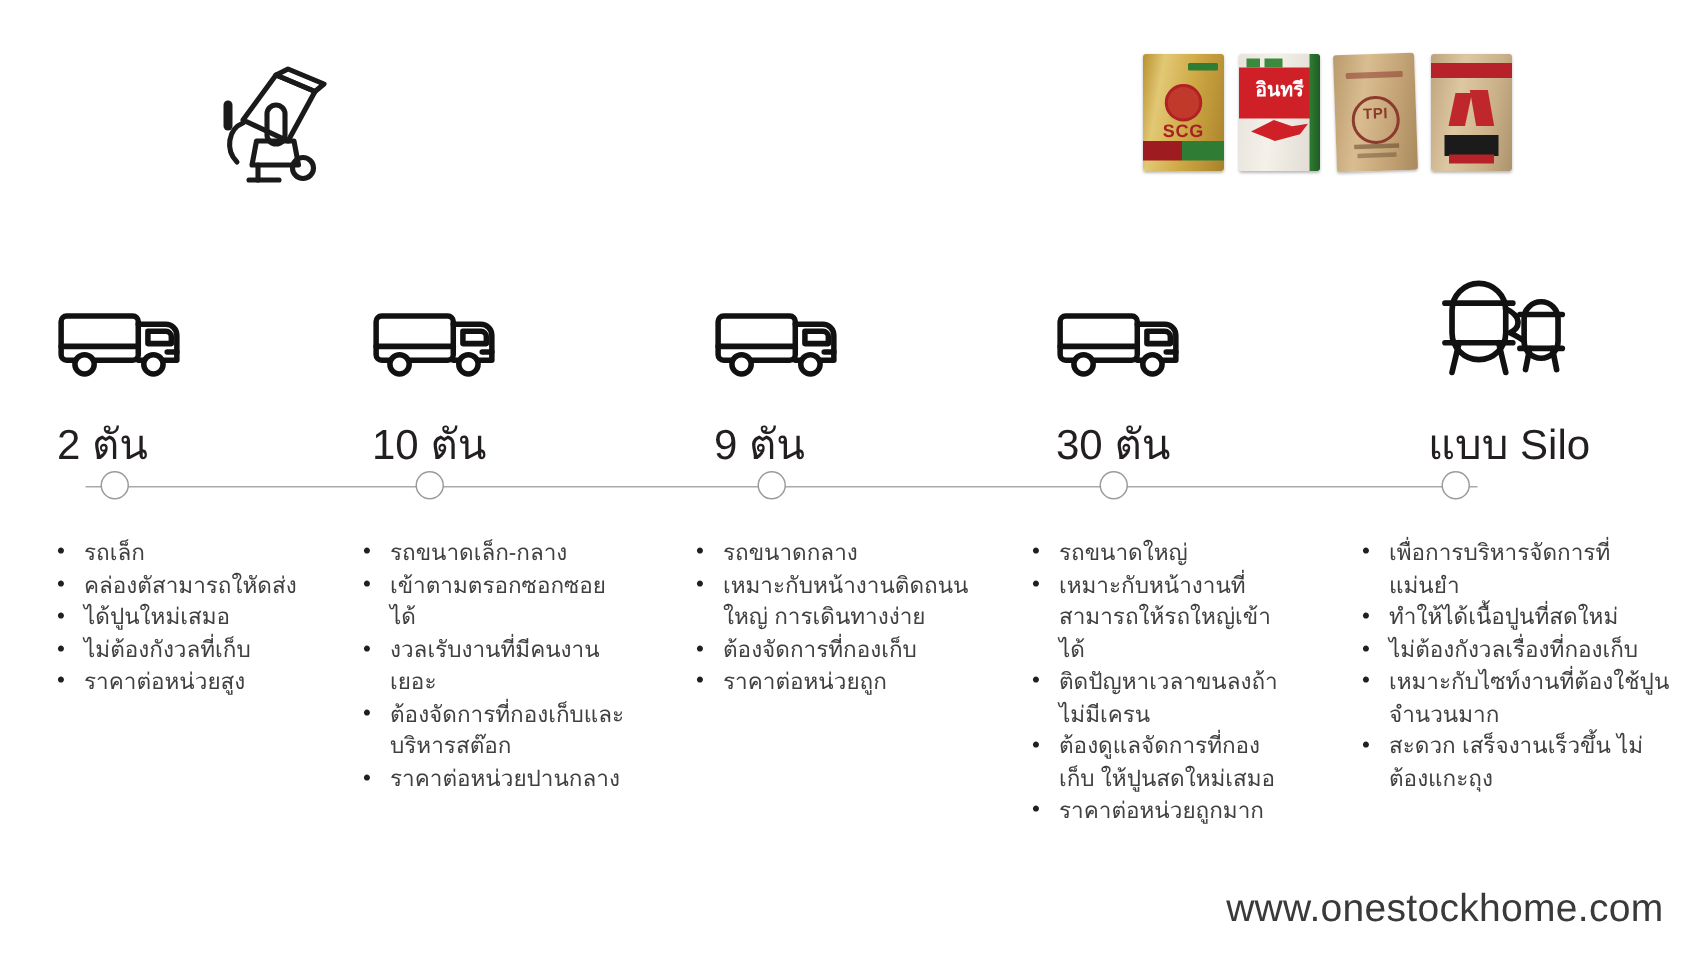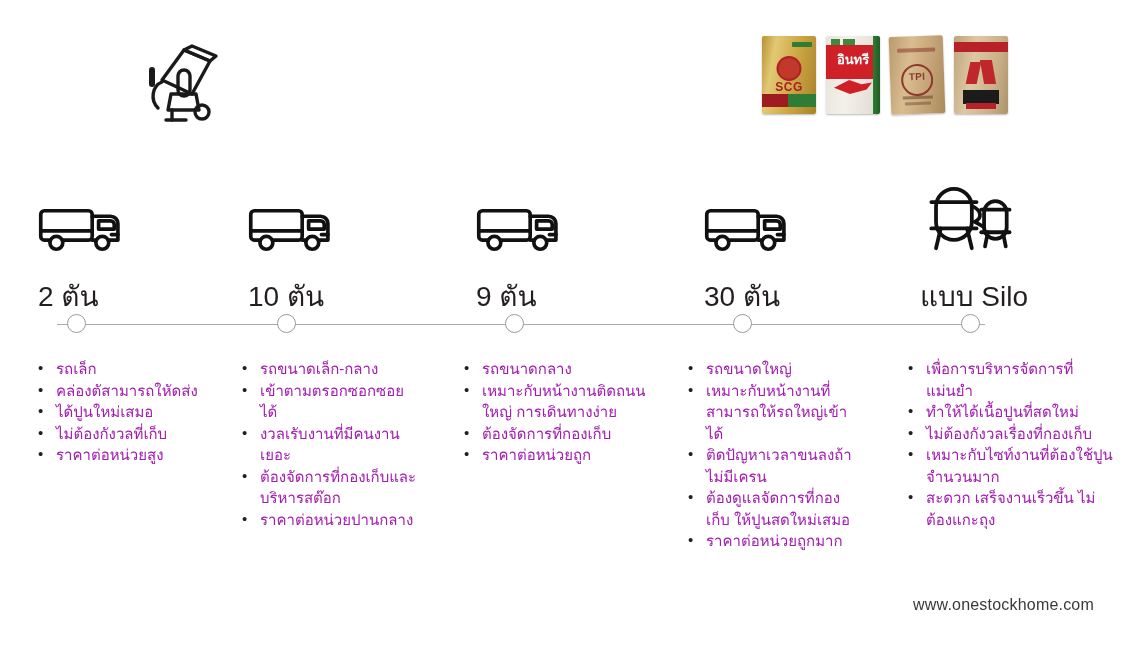--- a/index.html
+++ b/index.html
@@ -219,37 +219,37 @@
     top: 172px;
     margin: 0;
     padding: 0;
     list-style: none;
   }
   .col-list li {
     position: relative;
     padding-left: 24px;
     font-size: 15px;
     line-height: 21.5px;
-    color: #a21caf;
+    color: #404040;
   }
   .col-list li::before {
     content: "•";
     position: absolute;
     left: 6px;
     top: -1px;
     font-size: 15px;
     color: #231f20;
   }
 
   
   #footer-url {
     position: absolute;
-    right: 40px;
+    right: 25px;
     bottom: 24px;
-    font-size: 16px;
+    font-size: 26px;
     line-height: 32px;
     color: #3a3a3a;
     letter-spacing: 0.2px;
     white-space: nowrap;
   }
 </style>
 </head>
 <body>
 
 <div id="header">
@@ -409,21 +409,21 @@
   <div class="col-label">30 ตัน</div>
 </div>
 <ul class="col-list" style="left:682px;top:358px;width:180px">
   <li>รถขนาดใหญ่</li>
   <li>เหมาะกับหน้างานที่สามารถให้รถใหญ่เข้าได้</li>
   <li>ติดปัญหาเวลาขนลงถ้าไม่มีเครน</li>
   <li>ต้องดูแลจัดการที่กองเก็บ ให้ปูนสดใหม่เสมอ</li>
   <li>ราคาต่อหน่วยถูกมาก</li>
 </ul>
 
-<div class="col" style="left:920px">
+<div class="col" style="left:952px">
   <div class="col-icon">
     <svg viewBox="0 0 104 72" width="98" height="68">
       <g fill="none" stroke="#111111" stroke-width="4" stroke-linejoin="round" stroke-linecap="round">
 
         <rect x="17" y="3" width="38" height="54" rx="19"></rect>
         <path d="M12 17 L60 17"></path>
         <path d="M12 45 L60 45"></path>
 
         <path d="M22 45 L17 66"></path>
         <path d="M50 45 L55 66"></path>

